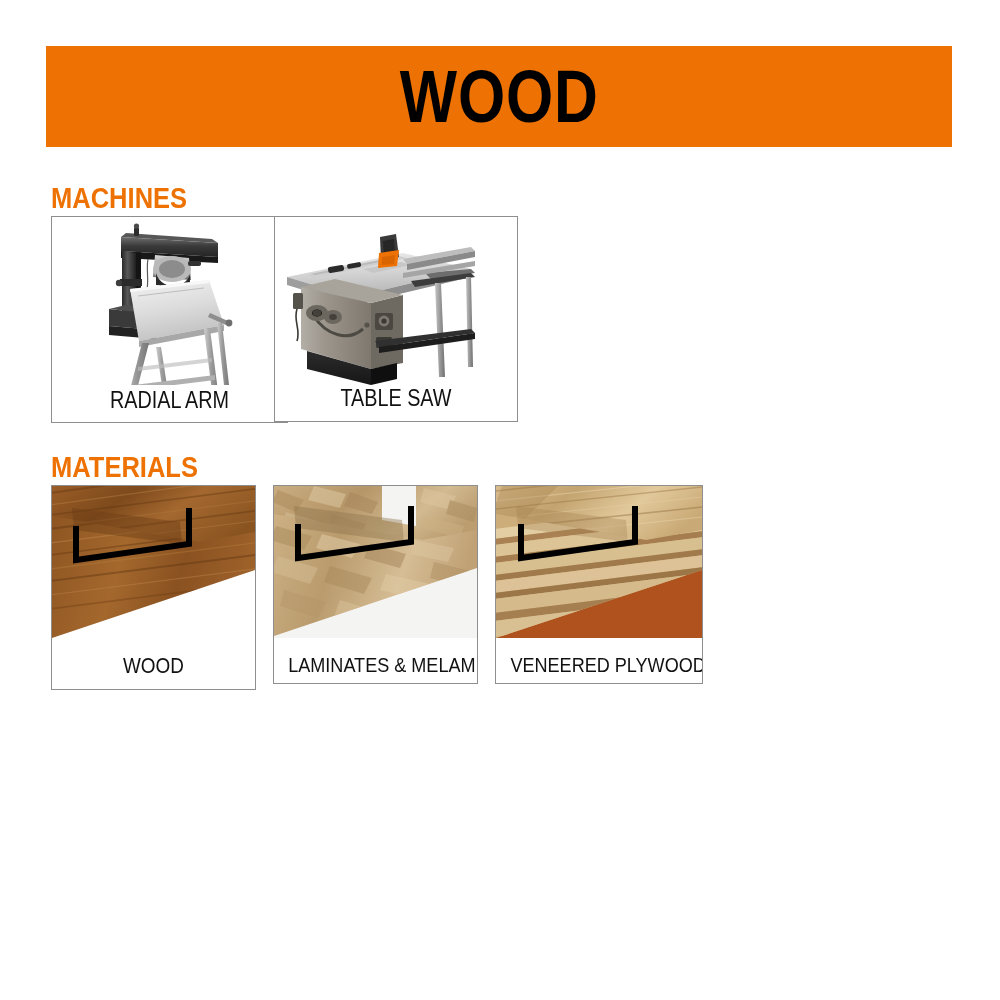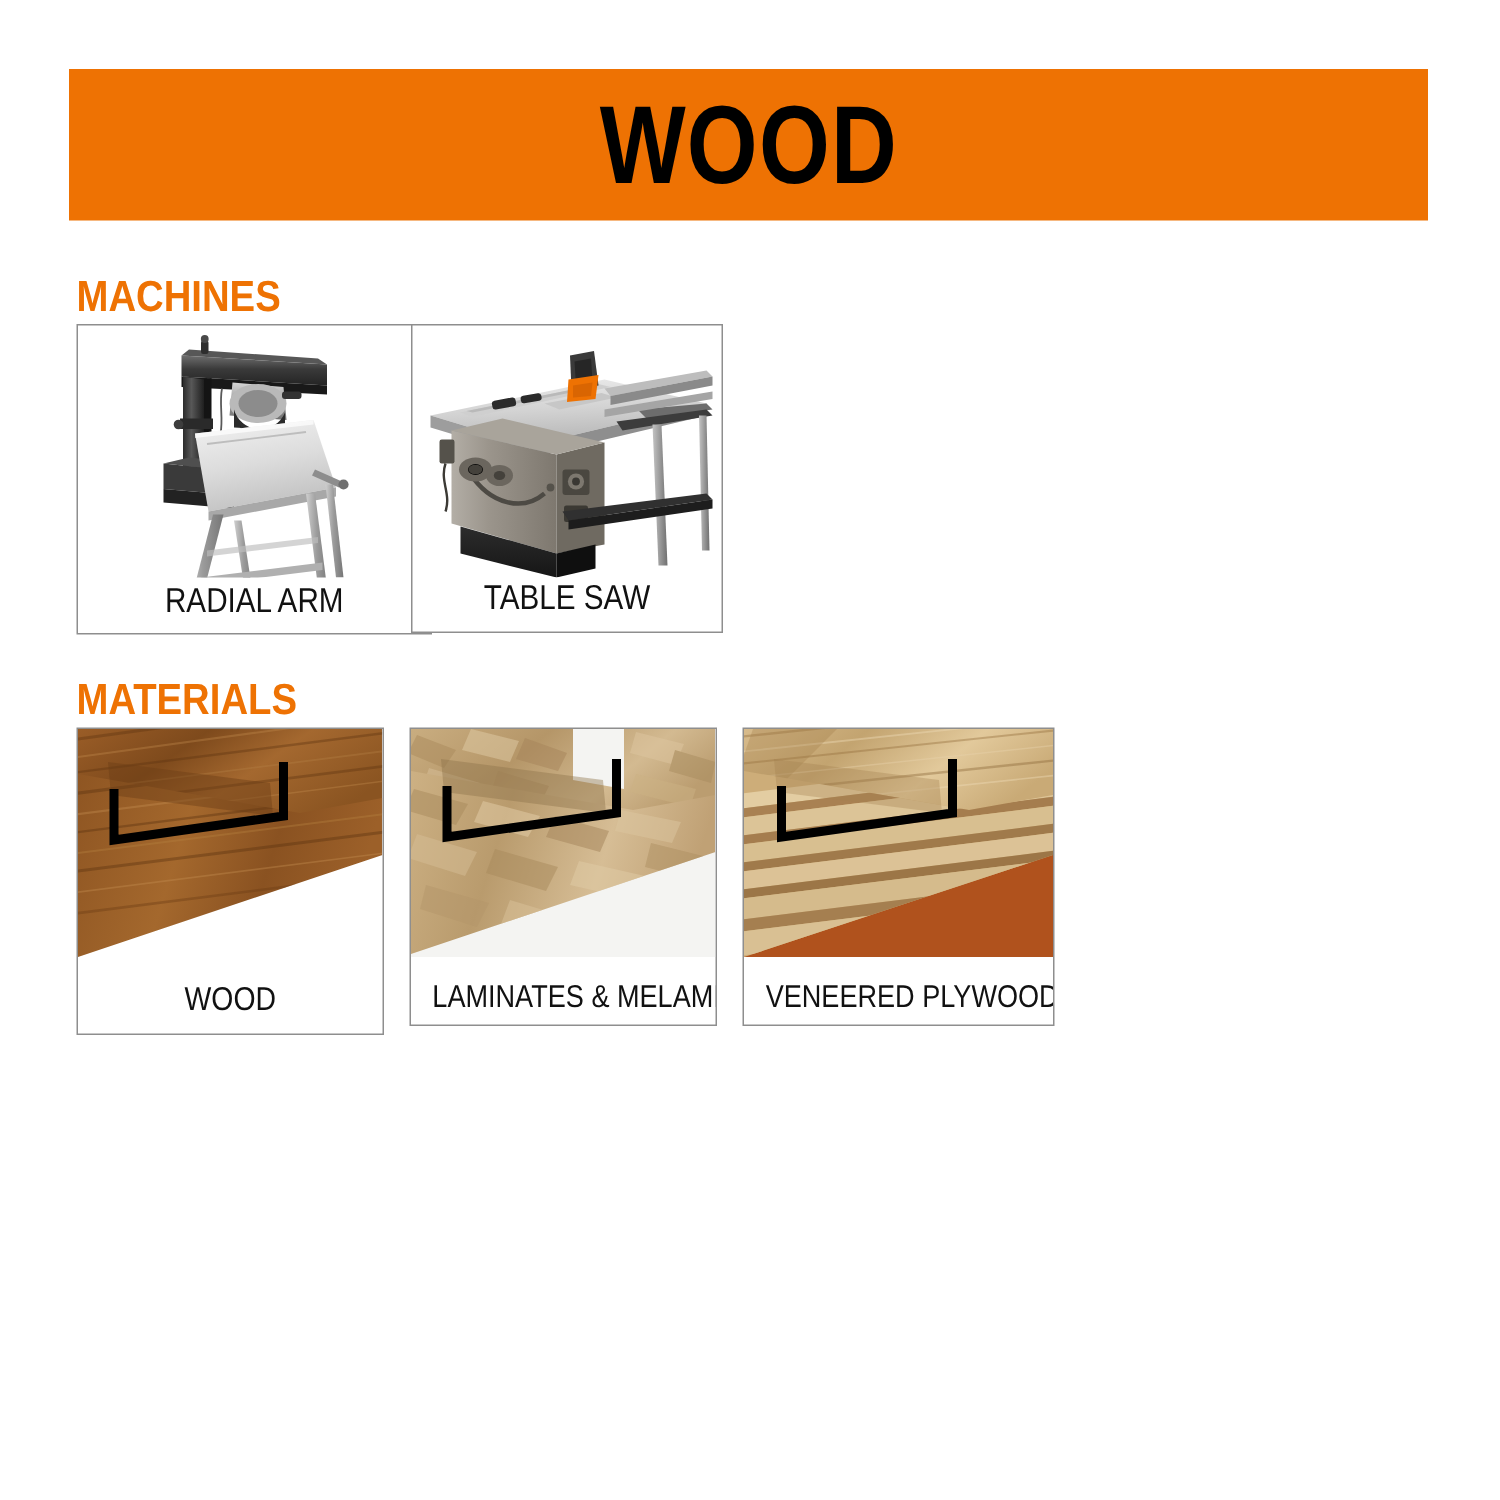--- a/index.html
+++ b/index.html
@@ -66,21 +66,21 @@
     color:#111111;
     font-family:"Liberation Sans Narrow","Liberation Sans",sans-serif;
     font-size:23px;
     transform:scaleX(0.86);
     white-space:nowrap;
     line-height:1;
   }
 
   
   #card-radial-arm{left:51px;top:216px;width:237px;height:207px;}
-  #card-table-saw{left:274px;top:216px;width:208px;height:206px;}
+  #card-table-saw{left:274px;top:216px;width:244px;height:206px;}
   #card-radial-arm .card-media{height:168px;}
   #card-table-saw .card-media{height:168px;}
   #card-radial-arm .card-label{bottom:10px;}
   #card-table-saw .card-label{bottom:11px;}
 
   
   #card-wood{left:51px;top:485px;width:205px;height:205px;}
   #card-laminates{left:273px;top:485px;width:205px;height:199px;}
   #card-veneered{left:495px;top:485px;width:208px;height:199px;}
   .material-card .card-media{height:152px;}

